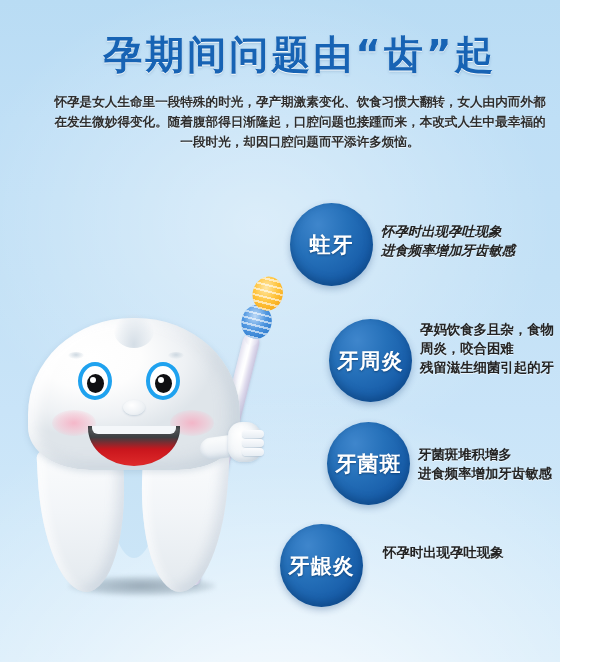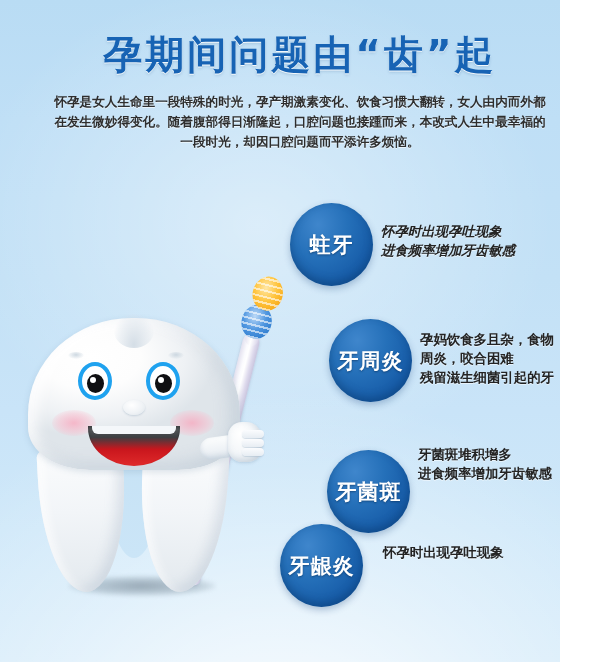--- a/index.html
+++ b/index.html
@@ -418,29 +418,29 @@
     <div class="desc" style="left:381px; top:222px;font-style:italic;">
       <div>怀孕时出现孕吐现象</div>
       <div>进食频率增加牙齿敏感</div>
     </div>
   </div>
 
   <div class="item">
     <div class="badge" style="left:329px; top:319px;">
       <span class="badge-label">牙周炎</span>
     </div>
-    <div class="desc" style="left:420px; top:330px;">
+    <div class="desc" style="left:420px; top:320px;">
       <div>孕妈饮食多且杂，食物</div>
       <div>周炎，咬合困难</div>
       <div>残留滋生细菌引起的牙</div>
     </div>
   </div>
 
   <div class="item">
-    <div class="badge" style="left:327px; top:450px;">
+    <div class="badge" style="left:327px; top:422px;">
       <span class="badge-label">牙菌斑</span>
     </div>
     <div class="desc" style="left:418px; top:445px;">
       <div>牙菌斑堆积增多</div>
       <div>进食频率增加牙齿敏感</div>
     </div>
   </div>
 
   <div class="item">
     <div class="badge" style="left:280px; top:524px;justify-content:center;">

